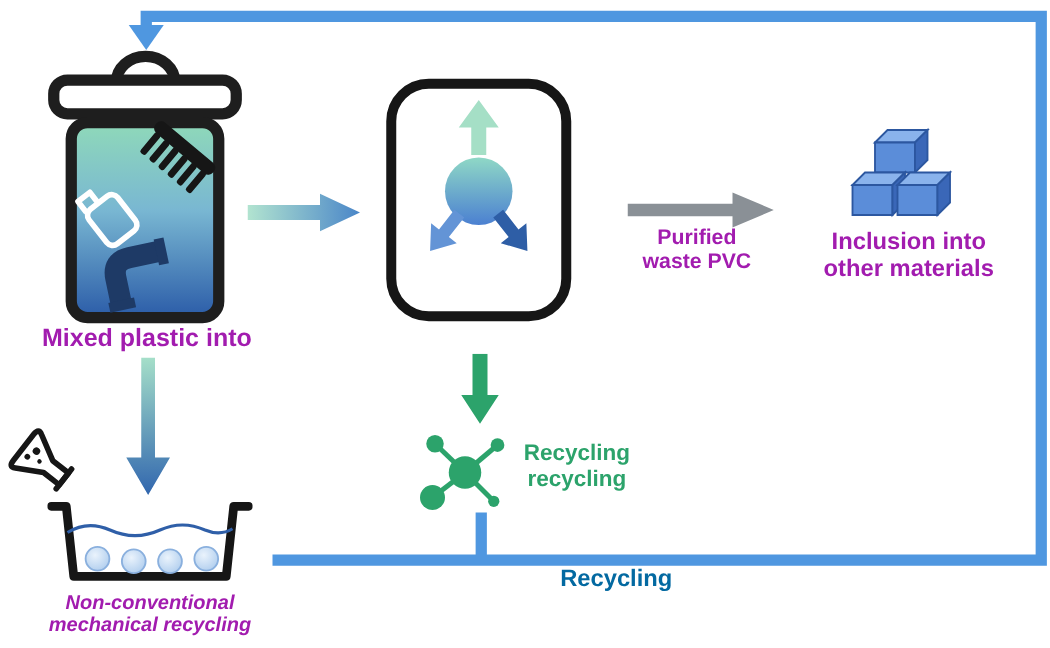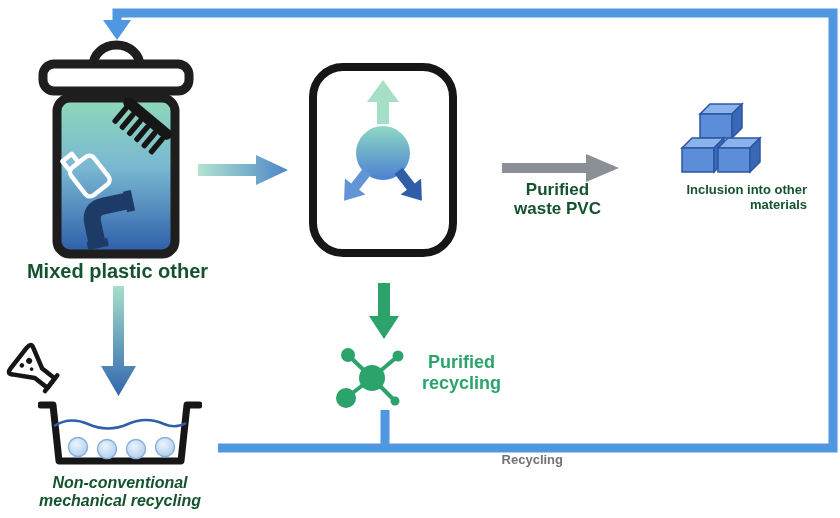--- a/index.html
+++ b/index.html
@@ -4,30 +4,30 @@
 <style>
   * { margin:0; padding:0; box-sizing:border-box; }
   html,body { background:#ffffff; }
   body { font-family:"Liberation Sans", sans-serif; }
   .canvas {
     position:relative; width:840px; height:518px;
     background:#ffffff; overflow:hidden;
   }
   .abs { position:absolute; }
   .label {
-    position:absolute; font-weight:700; color:#14532d;
+    position:absolute; font-weight:700; color:#a21caf;
     text-align:center; line-height:1.14; letter-spacing:0;
   }
   .lbl-20 { font-size:20px; }
-  .lbl-19 { font-size:13px;text-align:right; }
+  .lbl-19 { font-size:19px; }
   .lbl-18 { font-size:18px; }
   .lbl-17 { font-size:17px; }
   .lbl-16 { font-size:16px;font-style:italic; }
   .green-text { color:#2ca36b; }
-  .blue-text  { color:#737373; }
+  .blue-text  { color:#0369a1; }
 </style>
 </head>
 <body>
 
 <div class="canvas">
 
   <svg class="abs" style="left:0;top:0" width="840" height="518" viewBox="0 0 840 518">
     <path d="M117 22 L117 13 L833 13 L833 448 L218 448" fill="none" stroke="#4f97e0" stroke-width="9" stroke-linejoin="miter"></path>
     <path d="M385 410 L385 448" stroke="#4f97e0" stroke-width="9" fill="none"></path>
     <polygon points="103,20 131,20 117,40" fill="#4f97e0"></polygon>
@@ -164,26 +164,26 @@
     </g>
     <g fill="#2ca36b">
       <circle cx="40" cy="42" r="13"></circle>
       <circle cx="16" cy="19" r="7"></circle>
       <circle cx="14" cy="62" r="10"></circle>
       <circle cx="66" cy="20" r="5.5"></circle>
       <circle cx="63" cy="65" r="4.5"></circle>
     </g>
   </svg>
 
-  <div class="label lbl-20" style="left:0px; top:260px; width:235px;">Mixed plastic other</div>
+  <div class="label lbl-20" style="left:0px; top:260px; width:235px;">Mixed plastic into</div>
 
 
   <div class="label lbl-17" style="left:500px; top:180px; width:115px;">Purified waste PVC</div>
 
   <div class="label lbl-19" style="left:647px; top:183px; width:160px;">Inclusion into other materials</div>
 
   <div class="label lbl-16" style="left:30px; top:474px; width:180px;">Non-conventional mechanical recycling</div>
 
-  <div class="label lbl-18 green-text" style="left:414px; top:352px; width:95px;">Purified recycling</div>
+  <div class="label lbl-18 green-text" style="left:414px; top:352px; width:95px;">Recycling recycling</div>
 
   <div class="label lbl-19 blue-text" style="left:423px; top:453px; width:140px;">Recycling</div>
 
 </div>
 
 </body></html>

